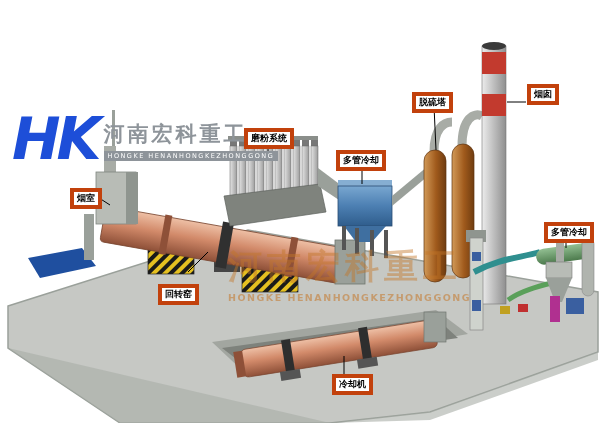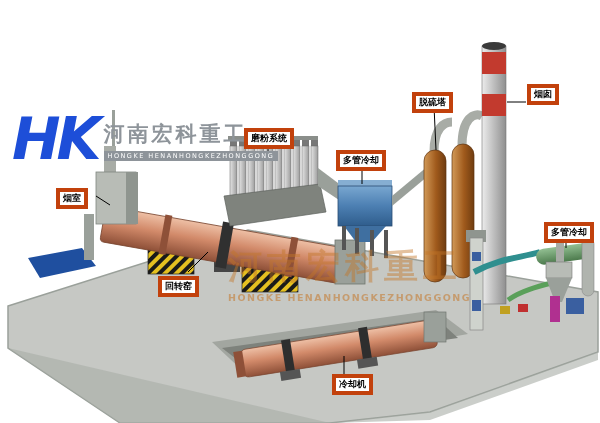--- a/index.html
+++ b/index.html
@@ -200,22 +200,22 @@
       <div class="company">河南宏科重工</div>
       <div class="caption">HONGKE HENANHONGKEZHONGGONG</div>
     </div>
   </div>
 
   <div class="wm">
     <div class="big">河南宏科重工</div>
     <div class="small">HONGKE HENANHONGKEZHONGGONG</div>
   </div>
 
-  <div class="lbl" style="left:56px;top:188px">烟室</div>
+  <div class="lbl" style="left:70px;top:188px">烟室</div>
   <div class="lbl" style="left:244px;top:128px">磨粉系统</div>
   <div class="lbl" style="left:336px;top:150px">多管冷却</div>
   <div class="lbl" style="left:412px;top:92px">脱硫塔</div>
   <div class="lbl" style="left:527px;top:84px">烟囱</div>
   <div class="lbl" style="left:544px;top:222px">多管冷却</div>
-  <div class="lbl" style="left:158px;top:276px">回转窑</div>
+  <div class="lbl" style="left:158px;top:284px">回转窑</div>
   <div class="lbl" style="left:332px;top:374px">冷却机</div>
 
 </div>
 
 </body></html>

